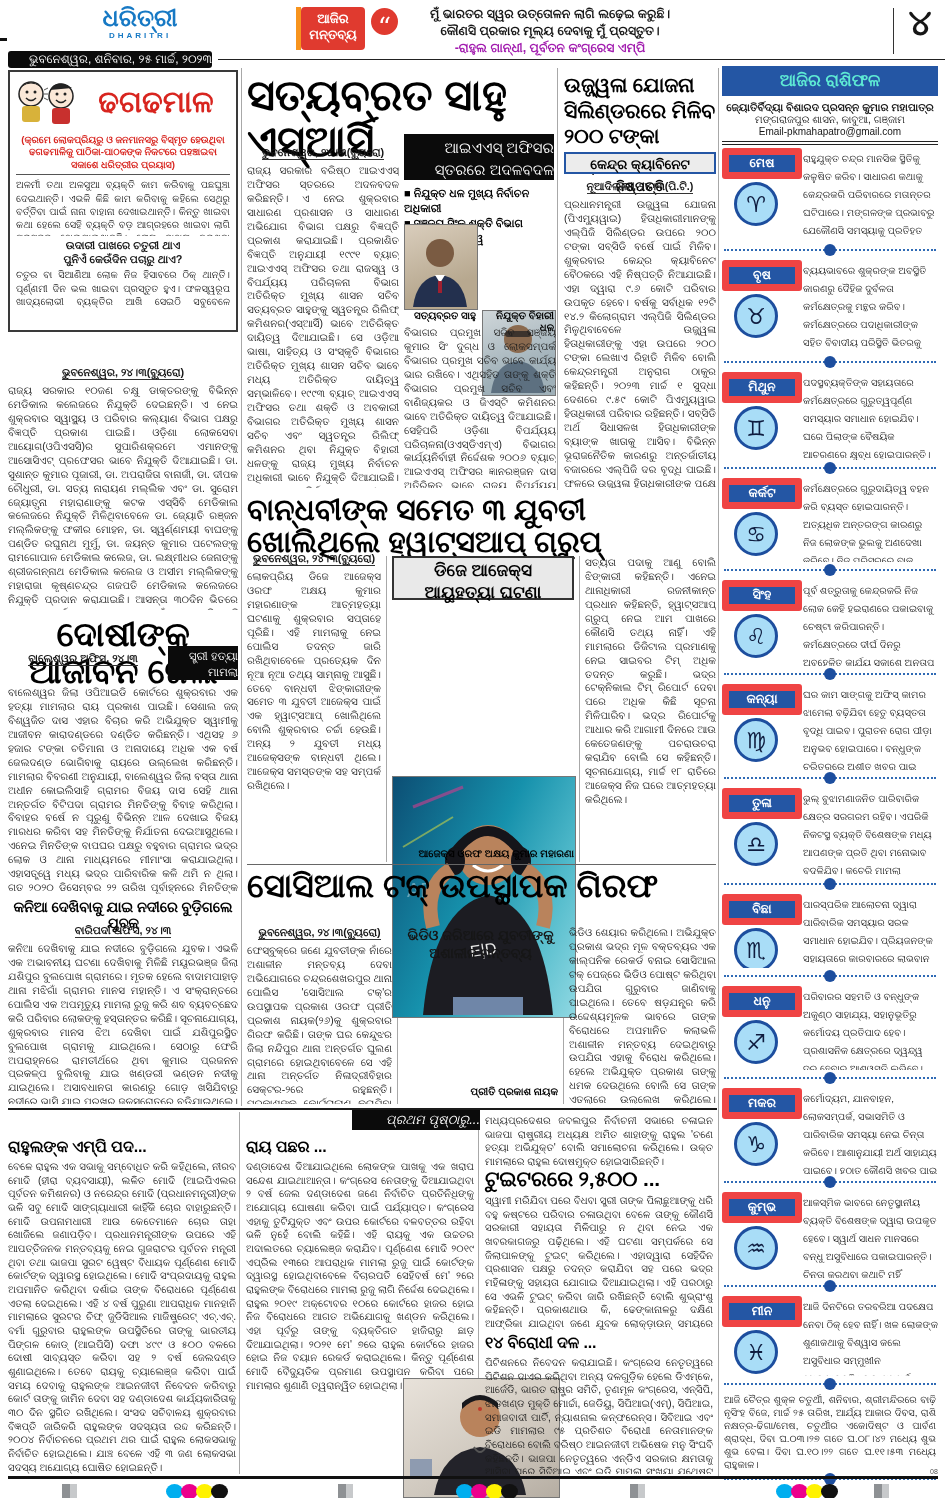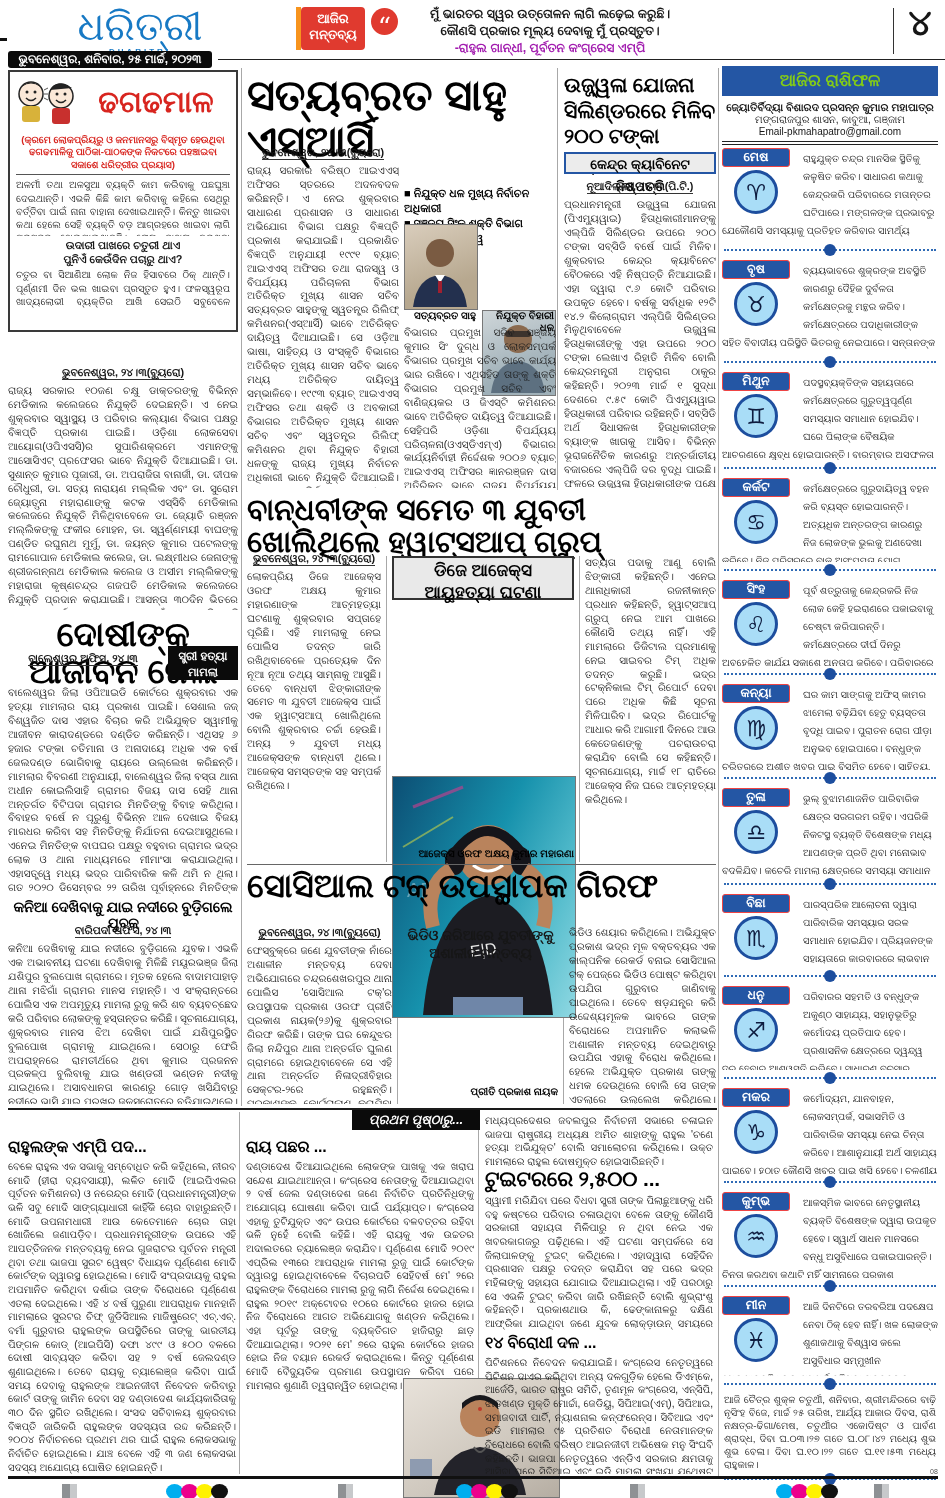--- a/index.html
+++ b/index.html
@@ -4,58 +4,58 @@
 <style>
   html,body{margin:0;padding:0;background:#e8e8e8}
   #paper{position:relative;width:945px;height:1498px;background:#fff;margin:0 auto;
          font-family:"Liberation Sans","DejaVu Sans",sans-serif;color:#161616;overflow:hidden}
   .abs{position:absolute}
   .j{text-align:justify;font-size:10.4px;line-height:1.34;color:#1d1d1d;overflow:hidden}
   .hl{font-weight:bold;color:#000;line-height:1.08;letter-spacing:-.2px}
   .ctr{text-align:center}
   .dl{font-weight:bold;font-size:10.8px;text-align:center}
   .dl span{border-bottom:1px solid #333;padding-bottom:1px}
-  .blackbox{background:#0b0b0b;color:#fff;font-weight:bold;text-align:center}
+  .blackbox{background:#0b0b0b;color:#fff;font-weight:normal;text-align:right}
   .vline{position:absolute;width:1px;background:#a8a8a8}
   .hline{position:absolute;height:1px;background:#444}
   .redline{color:#d8251f}
   .photo{position:relative;border:1px solid #777;overflow:hidden}
   .cap{font-weight:bold;font-size:10.2px;text-align:right;color:#000}
   .bullet{font-weight:bold;font-size:11px;line-height:1.35;color:#000}
   .zcol{position:absolute;left:722px;top:66px;width:216px}
-  .zhead{background:#2456a4;color:#84cc16;font-weight:bold;font-size:17px;text-align:center;padding:5px 0}
+  .zhead{background:#2456a4;color:#5eead4;font-weight:bold;font-size:17px;text-align:center;padding:5px 0}
   .zinfo1{font-weight:bold;font-size:10.6px;text-align:center;margin-top:5px}
   .zinfo2{font-size:10.2px;text-align:center}
   .zinfo3{font-size:10px;text-align:center}
   .dblrule{border-top:1px solid #222;border-bottom:1px solid #222;height:2px;margin-top:4px}
   .zentry{overflow:hidden;padding-top:3px}
   .zleft{float:left;width:76px;margin-right:5px}
   .zlabel{background:#2456a4;color:#fff;font-weight:bold;font-size:12.5px;text-align:center;
-          border-radius:3px;padding:1px 0;width:66px;border:1px solid #ef4444}
+          border-radius:3px;padding:1px 0;width:66px;border:7px solid #ef4444}
   .zcircle{width:38px;height:38px;border-radius:50%;background:#a9ddf7;border:3px solid #1d4e9e;
            color:#0e1c3f;display:flex;align-items:center;justify-content:center;font-size:22px;
            margin:3px 0 0 12px;font-family:"DejaVu Sans",sans-serif}
   .ztext{font-size:9.9px;line-height:1.32;text-align:justify;color:#1d1d1d}
   .zsep{position:relative;height:15px}
   .zsep::before{content:"";position:absolute;left:2px;right:2px;top:7px;border-top:2px dotted #2f6ab5}
   .zsep::after{content:"";position:absolute;left:50%;top:2px;width:12px;height:12px;margin-left:-6px;
                border-radius:50%;background:#1d4e9e}
   .regsq{position:absolute;width:15px;height:15px;background:linear-gradient(90deg,#8e9194 50%,#c7c9cb 50%)}
   .regdot{display:inline-block;width:17px;height:15px;border-radius:50%;margin-left:-2px;vertical-align:top}
   .grybox{border:2px solid #222;background:#ececec;font-weight:bold;text-align:center;color:#000}
 </style>
 </head>
 <body>
 
 <div id="paper">
 
   <div class="abs" style="left:0;top:38px;width:7px;height:3px;background:#111"></div>
 
   <div class="abs ctr" style="left:40px;top:6px;width:200px">
-    <div style="font-size:40px;font-weight:normal;color:#1779c4;line-height:1">ଧରିତ୍ରୀ</div>
+    <div style="font-size:24px;font-weight:bold;color:#1779c4;line-height:1">ଧରିତ୍ରୀ</div>
     <div style="font-size:8px;font-weight:bold;color:#1779c4;letter-spacing:3px;margin-top:1px">DHARITRI</div>
   </div>
   <div class="abs blackbox" style="left:8px;top:51px;width:204px;height:17px;font-size:12px;line-height:17px;border-radius:3px">ଭୁବନେଶ୍ୱର, ଶନିବାର, ୨୫ ମାର୍ଚ୍ଚ, ୨୦୨୩</div>
   <div class="hline" style="left:218px;top:59px;width:727px;background:#222"></div>
 
   <div class="abs" style="left:296px;top:7px;width:5px;height:43px;background:#f7941d"></div>
   <div class="abs" style="left:301px;top:7px;width:64px;height:43px;background:#e03a2f;border-radius:4px;color:#fff;font-weight:bold;font-size:13px;text-align:center;padding-top:4px;box-sizing:border-box">
     <div>ଆଜିର</div>
     <div>ମନ୍ତବ୍ୟ</div>
   </div>
@@ -122,20 +122,24 @@
   <div class="abs j" style="left:8px;top:686px;width:230px;height:208px">ବାଲେଶ୍ୱର ଜିଲା ଓପିଆଇଡି କୋର୍ଟରେ ଶୁକ୍ରବାର ଏକ ହତ୍ୟା ମାମଲାର ରାୟ ପ୍ରକାଶ ପାଇଛି। ସେଶାଲ ଜଜ୍ ବିଶ୍ୱଜିତ ଦାସ ଏହାର ବିଚାର କରି ଅଭିଯୁକ୍ତ ସ୍ୱାମୀକୁ ଆଜୀବନ କାରାଦଣ୍ଡରେ ଦଣ୍ଡିତ କରିଛନ୍ତି। ଏଥିସହ ୬ ହଜାର ଟଙ୍କା ଚତିମାନା ଓ ଅନାଦାୟେ ଅଧିକ ଏକ ବର୍ଷ ଜେଲଦଣ୍ଡ ଭୋଗିବାକୁ ରାୟରେ ଉଲ୍ଲେଖ କରିଛନ୍ତି। ମାମଲାର ବିବରଣୀ ଅନୁଯାୟୀ, ବାଲେଶ୍ୱର ଜିଲା ବସ୍ତା ଥାନା ଅଧୀନ କୋଇଲିସାହି ଗ୍ରାମର ବିଜୟ ଦାସ ସେହି ଥାନା ଅନ୍ତର୍ଗତ ବିଟିପଦା ଗ୍ରାମର ମିନତିଙ୍କୁ ବିବାହ କରିଥିଲା। ବିବାହର ବର୍ଷେ ନ ପୂରୁଣୁ ବିଭିନ୍ନ ଆଳ ଦେଖାଇ ବିଜୟ ମାରଧର କରିବା ସହ ମିନତିଙ୍କୁ ନିର୍ଯାତନା ଦେଇଆସୁଥିଲେ। ଏନେଇ ମିନତିଙ୍କ ବାପଘର ପକ୍ଷରୁ ବହୁବାର ଗ୍ରାମର ଭଦ୍ର ଲୋକ ଓ ଥାନା ମାଧ୍ୟମରେ ମୀମାଂସା କରାଯାଇଥିଲା। ଏହାସତ୍ତ୍ୱେ ମଧ୍ୟ ଭଦ୍ର ପାରିବାରିକ କଳି ଥମି ନ ଥିଲା। ଗତ ୨୦୨୦ ଡିସେମ୍ବର ୨୨ ତାରିଖ ପୂର୍ବାହ୍ନରେ ମିନତିଙ୍କ ମୃତଦେହ ସ୍ନାନାଗାରରେ ଲୋକେ ଦେଖିଥିଲେ। ବାପଘର ଲୋକେ ଘଟଣାସ୍ଥଳରେ ପହଞ୍ଚିବା ପରେ ମିନତିଙ୍କୁ ହତ୍ୟା କରାଯାଇଥିବା ଜାଣିବାକୁ ପାଇଥିଲେ। ଏନେଇ ବସ୍ତା ପୋଲିସ ଏକ ହତ୍ୟା ମାମଲା (ନଂ.୨୯୬/୨୦) ରୁଜୁ କରି ଅଭିଯୁକ୍ତଙ୍କୁ ଗିରଫ କରିଥିଲା। ସରକାରଙ୍କ ପକ୍ଷରୁ ସ୍ୱତନ୍ତ୍ର ପବ୍ଲିକ ପ୍ରସିକ୍ୟୁଟର ପ୍ରଣବ କୁମାର ପଣ୍ଡା ମାମଲା ପରିଚାଳନା କରୁଥିଲେ।</div>
 
   <div class="abs hl ctr" style="left:8px;top:900px;width:230px;font-size:14.5px">କନିଆ ଦେଖିବାକୁ ଯାଇ ନଦୀରେ ବୁଡ଼ିଗଲେ ଯୁବକ</div>
   <div class="abs dl" style="left:8px;top:924px;width:230px"><span>ବାରିପଦା ଅଫିସ, ୨୪।୩</span></div>
   <div class="abs j" style="left:8px;top:942px;width:230px;height:162px">କନିଆ ଦେଖିବାକୁ ଯାଇ ନଦୀରେ ବୁଡ଼ିଗଲେ ଯୁବକ। ଏଭଳି ଏକ ଅଭାବନୀୟ ଘଟଣା ଦେଖିବାକୁ ମିଳିଛି ମୟୂରଭଞ୍ଜ ଜିଲା ଯଶିପୁର ବୁଲପୋଖ ଗ୍ରାମରେ। ମୃତକ ହେଲେ ବାଦାମପାହାଡ଼ ଥାନା ମଝିଗାଁ ଗ୍ରାମର ମାନସ ମହାନ୍ତି। ଏ ସଂକ୍ରାନ୍ତରେ ପୋଲିସ ଏକ ଅପମୃତ୍ୟୁ ମାମଲା ରୁଜୁ କରି ଶବ ବ୍ୟବଚ୍ଛେଦ କରି ପରିବାର ଲୋକଙ୍କୁ ହସ୍ତାନ୍ତର କରିଛି। ସୂଚନାଯୋଗ୍ୟ, ଶୁକ୍ରବାର ମାନସ ଝିଅ ଦେଖିବା ପାଇଁ ଯଶିପୁରସ୍ଥିତ ବୁଲପୋଖ ଗ୍ରାମକୁ ଯାଇଥିଲେ। ସେଠାରୁ ଫେରି ଅପରାହ୍ନରେ ରାମତୀର୍ଥରେ ଥିବା କୁମାର ପ୍ରଜନନ ପ୍ରକଳ୍ପ ବୁଲିବାକୁ ଯାଇ ଖଣ୍ଡରୀ ଭଣ୍ଡନ ନଦୀକୁ ଯାଇଥିଲେ। ଅସାବଧାନତା କାରଣରୁ ଗୋଡ଼ ଖସିଯିବାରୁ ନଦୀରେ ଭାସି ଯାଇ ପ୍ରଖର ଜଳସ୍ରୋତରେ ବୁଡ଼ିଯାଇଥିଲେ। ଟିକ୍ୱାର ଶୁଣି ସ୍ଥାନୀୟ ଲୋକେ ପହଞ୍ଚି ଦମକଳ ବାହିନୀ ଓ ପୋଲିସକୁ ଖବର ଦେଇଥିଲେ। ଅଗ୍ନିଶମ କର୍ମଚାରୀ, ପୋଲିସ ପହଞ୍ଚି ଦୀର୍ଘ ସମୟ ପରେ ତାଙ୍କ ମୃତଦେହ ଉଦ୍ଧାର କରିଥିଲେ। ଘଟଣାକୁ ନେଇ ସ୍ଥାନୀୟ ଅଞ୍ଚଳରେ ଶୋକ ପ୍ରକାଶ ପାଇଛି। ପରିବାର ଲୋକେ ପୁଅକୁ ହରାଇ ଭାଙ୍ଗି ପଡ଼ିଛନ୍ତି।</div>
 
   <div class="abs hl" style="left:247px;top:72px;width:310px;font-size:43px">ସତ୍ୟବ୍ରତ ସାହୁ ଏସ୍ଆର୍ସି</div>
   <div class="abs dl" style="left:247px;top:146px;width:152px"><span>ଭୁବନେଶ୍ୱର, ୨୪।୩(ବ୍ୟୁରୋ)</span></div>
   <div class="abs j" style="left:247px;top:164px;width:152px;height:324px">ରାଜ୍ୟ ସରକାର ବରିଷ୍ଠ ଆଇଏଏସ୍ ଅଫିସର ସ୍ତରରେ ଅଦଳବଦଳ କରିଛନ୍ତି। ଏ ନେଇ ଶୁକ୍ରବାର ସାଧାରଣ ପ୍ରଶାସନ ଓ ସାଧାରଣ ଅଭିଯୋଗ ବିଭାଗ ପକ୍ଷରୁ ବିଜ୍ଞପ୍ତି ପ୍ରକାଶ କରାଯାଇଛି। ପ୍ରକାଶିତ ବିଜ୍ଞପ୍ତି ଅନୁଯାୟୀ ୧୯୯୧ ବ୍ୟାଚ୍ ଆଇଏଏସ୍ ଅଫିସର ତଥା ରାଜସ୍ୱ ଓ ବିପର୍ଯ୍ୟୟ ପରିଚାଳନା ବିଭାଗ ଅତିରିକ୍ତ ମୁଖ୍ୟ ଶାସନ ସଚିବ ସତ୍ୟବ୍ରତ ସାହୁଙ୍କୁ ସ୍ୱତନ୍ତ୍ର ରିଲିଫ୍ କମିଶନର(ଏସ୍ଆର୍ସି) ଭାବେ ଅତିରିକ୍ତ ଦାୟିତ୍ୱ ଦିଆଯାଇଛି। ସେ ଓଡ଼ିଆ ଭାଷା, ସାହିତ୍ୟ ଓ ସଂସ୍କୃତି ବିଭାଗର ଅତିରିକ୍ତ ମୁଖ୍ୟ ଶାସନ ସଚିବ ଭାବେ ମଧ୍ୟ ଅତିରିକ୍ତ ଦାୟିତ୍ୱ ସମ୍ଭାଳିବେ। ୧୯୯୩ ବ୍ୟାଚ୍ ଆଇଏଏସ୍ ଅଫିସର ତଥା ଶକ୍ତି ଓ ଅବକାରୀ ବିଭାଗର ଅତିରିକ୍ତ ମୁଖ୍ୟ ଶାସନ ସଚିବ ଏବଂ ସ୍ୱତନ୍ତ୍ର ରିଲିଫ୍ କମିଶନର ଥିବା ନିଯୁକ୍ତ ବିହାରୀ ଧଳଙ୍କୁ ରାଜ୍ୟ ମୁଖ୍ୟ ନିର୍ବାଚନ ଅଧିକାରୀ ଭାବେ ନିଯୁକ୍ତି ଦିଆଯାଇଛି। ରାଜ୍ୟ ମୁଖ୍ୟ ନିର୍ବାଚନ ଅଧିକାରୀ ଥିବା ୧୯୯୫ ବ୍ୟାଚ୍ ଆଇଏଏସ୍ ଅଫିସର ସୁଶୀଲ କୁମାର ଲୋହାନୀଙ୍କୁ ପଞ୍ଚାୟତିରାଜ ବିଭାଗର ପ୍ରମୁଖ ସଚିବ ଭାବେ ନିଯୁକ୍ତି ମିଳିଛି। ଏହାସହିତ ତାଙ୍କୁ ଅବକାରୀ ବିଭାଗର ପ୍ରମୁଖ ସଚିବ ଭାବେ ଅତିରିକ୍ତ ଦାୟିତ୍ୱ ଦିଆଯାଇଛି। ସେହିପରି ୧୯୯୬ ବ୍ୟାଚ୍ ଆଇଏଏସ୍ ଅଫିସର ତଥା ଗ୍ରାମ୍ୟ ଉନ୍ନୟନ</div>
 
+  <div class="abs blackbox" style="left:404px;top:134px;width:150px;height:46px;font-size:15px;line-height:1.45;padding-top:3px;box-sizing:border-box">
+    <div>ଆଇଏଏସ୍ ଅଫିସର</div>
+    <div>ସ୍ତରରେ ଅଦଳବଦଳ</div>
+  </div>
   <div class="abs" style="left:404px;top:186px;width:152px">
     <div class="bullet"><span>■ </span><span>ନିଯୁକ୍ତ ଧଳ ମୁଖ୍ୟ ନିର୍ବାଚନ ଅଧିକାରୀ</span></div>
     <div class="bullet"><span>■ </span><span>ସଞ୍ଜୟ ସିଂକୁ ଶକ୍ତି ବିଭାଗ ଅତିରିକ୍ତ ଦାୟିତ୍ୱ</span></div>
   </div>
 
   <div class="abs photo" style="left:404px;top:224px;width:72px;height:84px;background:linear-gradient(160deg,#d9cdbc,#b7a88f 70%)">
     <svg width="70" height="82" viewBox="0 0 70 82">
         <circle cx="35" cy="28" r="14" fill="#7a5b42"></circle>
         <path d="M8 82 Q12 52 35 50 Q58 52 62 82 Z" fill="#23304e"></path>
         <path d="M30 50 l5 8 5 -8 Z" fill="#fff"></path>

